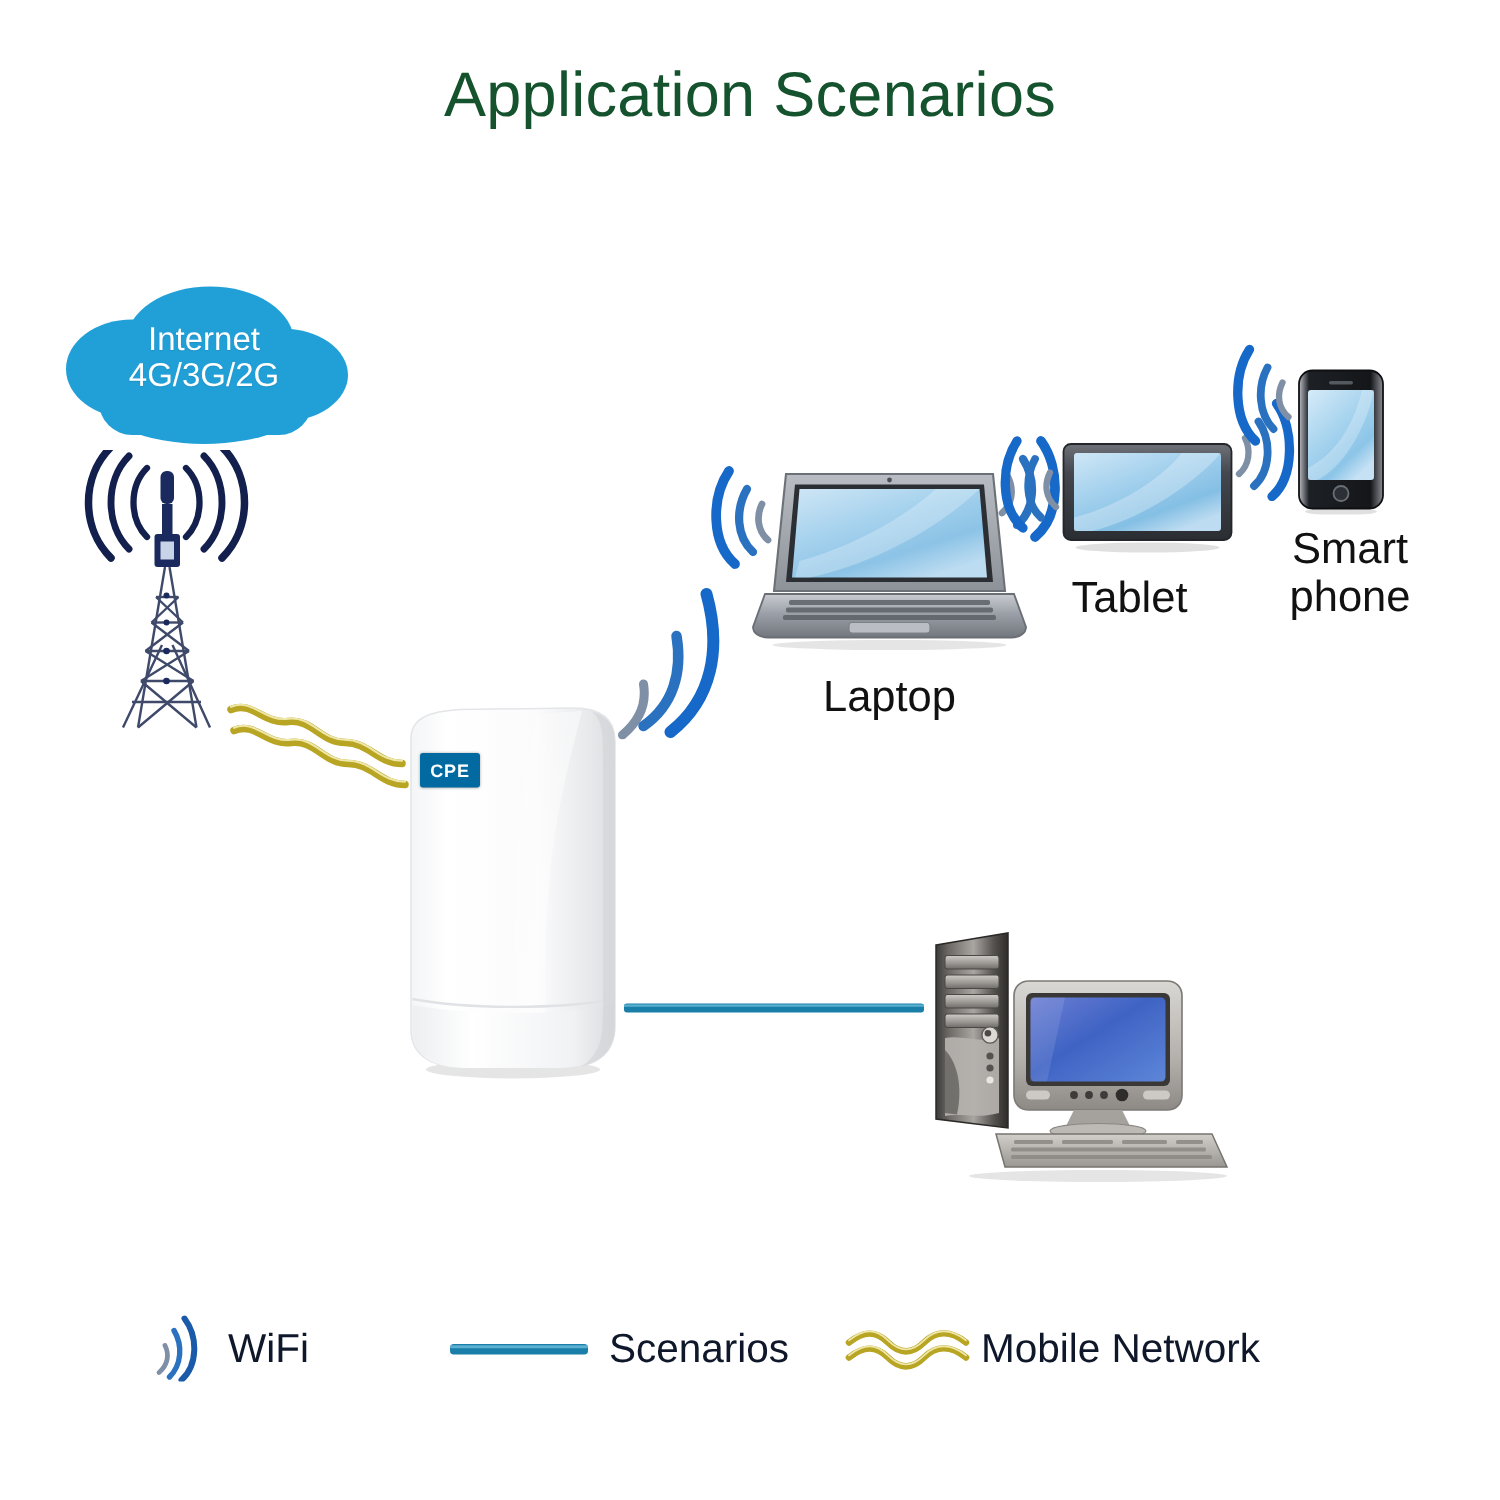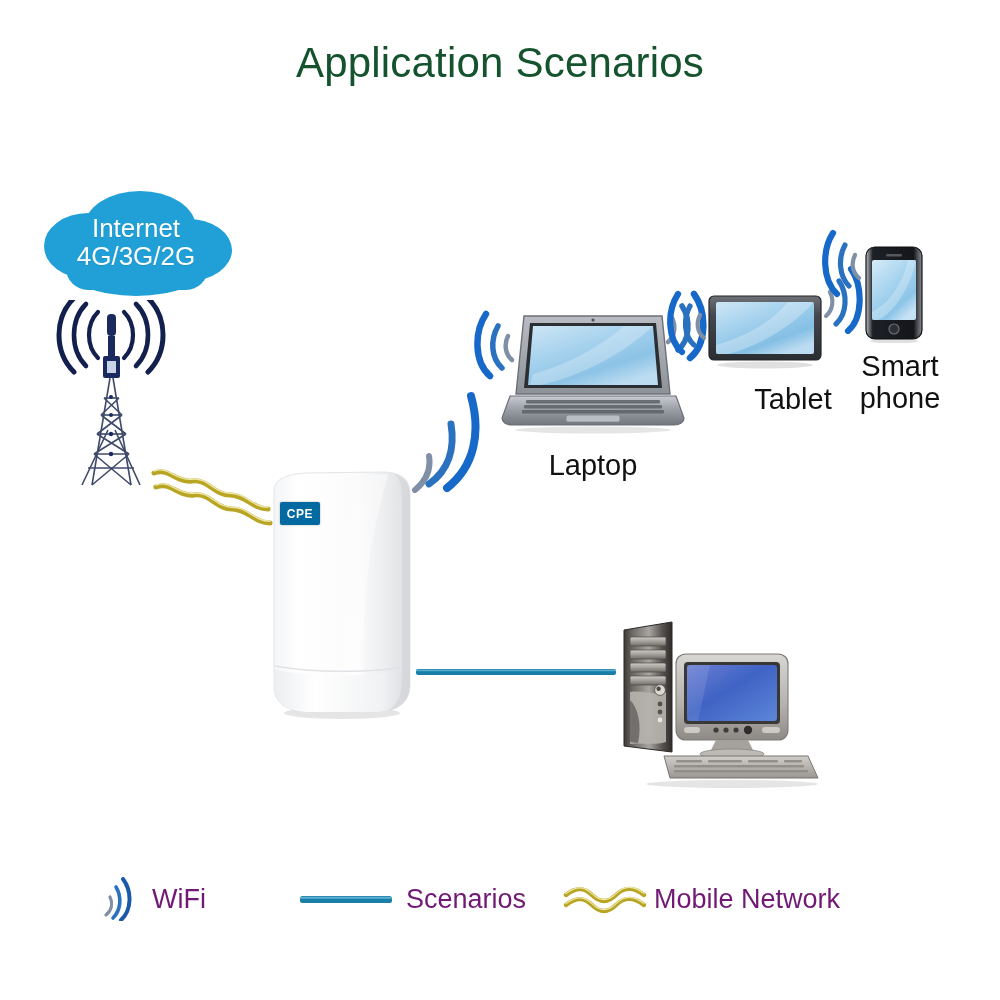--- a/index.html
+++ b/index.html
@@ -46,21 +46,21 @@
 
   
   #cloud-group { left: 36px; top: 188px; width: 200px; height: 122px; }
   #cloud-group svg { display:block; }
   #cloud-text {
     position: absolute;
     left: 0; top: 26px;
     width: 200px;
     text-align: center;
     color: #ffffff;
-    font-size: 26px;
+    font-size: 22px;
     line-height: 1.08;
     white-space: pre-line;
     text-shadow: 0 1px 1px rgba(0,0,0,.10);
   }
 
   
   #tower-group { left: 52px; top: 300px; width: 130px; height: 200px; }
 
   
   #mobile-link { left: 150px; top: 465px; width: 140px; height: 80px; }
@@ -95,21 +95,21 @@
   
   #laptop-group  { left: 500px; top: 312px; width: 186px; height: 122px; }
   #laptop-wifi-l { left: 472px; top: 310px; width: 46px; height: 70px; }
   #laptop-wifi-r { left: 660px; top: 288px; width: 50px; height: 74px; }
   #laptop-label  { left: 498px; top: 449px; width: 190px; }
 
   
   #tablet-group  { left: 708px; top: 295px; width: 114px; height: 74px; }
   #tablet-wifi-l { left: 664px; top: 290px; width: 46px; height: 66px; }
   #tablet-wifi-r { left: 818px; top: 264px; width: 48px; height: 70px; }
-  #tablet-label  { left: 728px; top: 383px; width: 130px; text-align: center; }
+  #tablet-label  { left: 688px; top: 383px; width: 130px; text-align: center; }
 
   
   #phone-group { left: 864px; top: 246px; width: 60px; height: 97px; }
   #phone-wifi  { left: 818px; top: 228px; width: 48px; height: 70px; }
   #phone-label { left: 838px; top: 350px; width: 124px; }
 
   
   #computer-group { left: 612px; top: 612px; width: 230px; height: 180px; }
   #computer-label { left: 620px; top: 790px; width: 220px; }
 
@@ -125,21 +125,21 @@
     display: flex;
     align-items: center;
     height: 54px;
   }
   .legend-icon {
     flex: 0 0 auto;
     display: block;
   }
   .legend-text {
     font-size: 27px;
-    color: #701a75;
+    color: #0f172a;
     line-height: 1;
     white-space: nowrap;
   }
   #legend-wifi     { left: 0px;   }
   #legend-ethernet { left: 200px; }
   #legend-mobile   { left: 462px; }
   #legend-wifi .legend-text     { margin-left: 18px; }
   #legend-ethernet .legend-text { margin-left: 14px; }
   #legend-mobile .legend-text   { margin-left: 4px; }
 </style>

